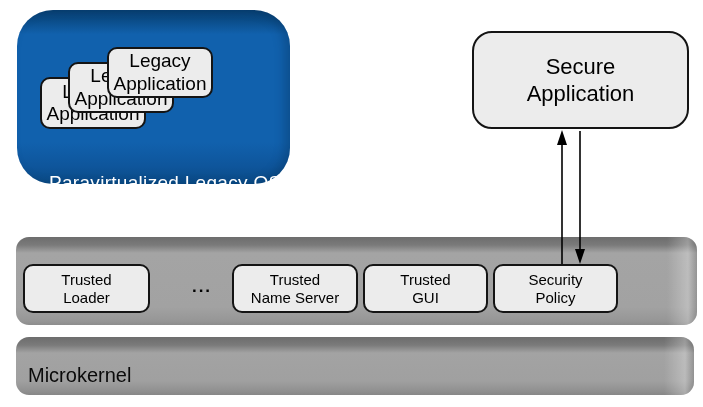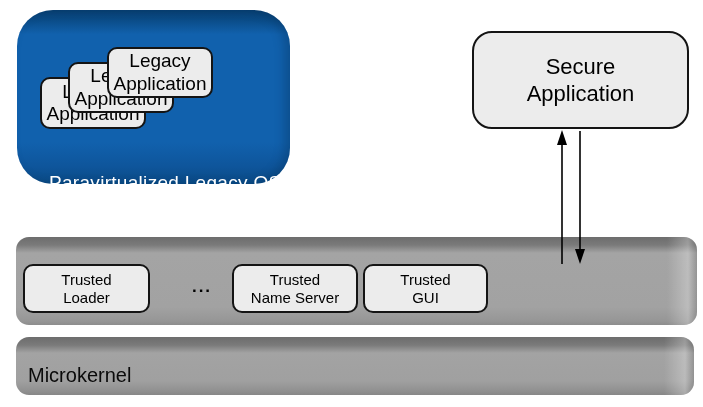--- a/index.html
+++ b/index.html
@@ -157,20 +157,22 @@
 Application</div>
 
   <div class="layer services-layer">
     <div class="node service-box svc-loader">Trusted
 Loader</div>
     <div class="ellipsis">...</div>
     <div class="node service-box svc-nameserver">Trusted
 Name Server</div>
     <div class="node service-box svc-gui">Trusted
 GUI</div>
+    <div class="node service-box svc-policy">Security
+Policy</div>
   </div>
 
   <div class="layer kernel-layer">
     <div class="kernel-label">Microkernel</div>
   </div>
 
   <svg class="arrow-layer" viewBox="0 0 703 407">
     <g>
       <line x1="562" y1="264" x2="562" y2="142" stroke="#000000" stroke-width="1.6"></line>
       <polygon points="562,130 557,145 567,145" fill="#000000"></polygon>

